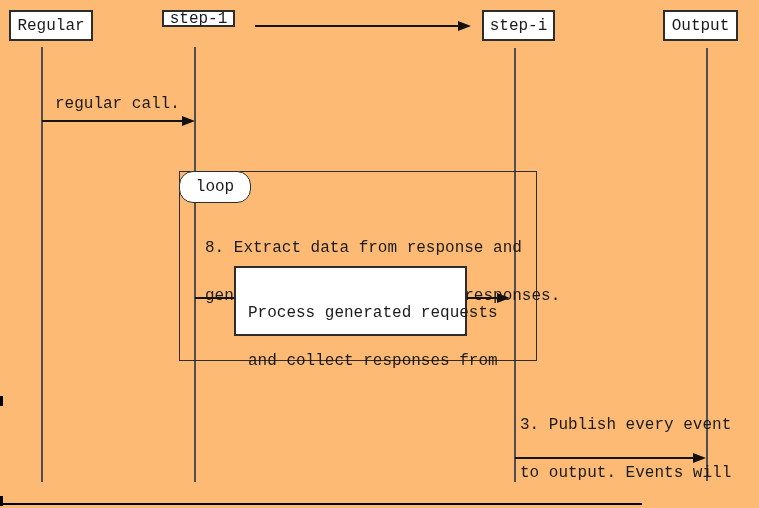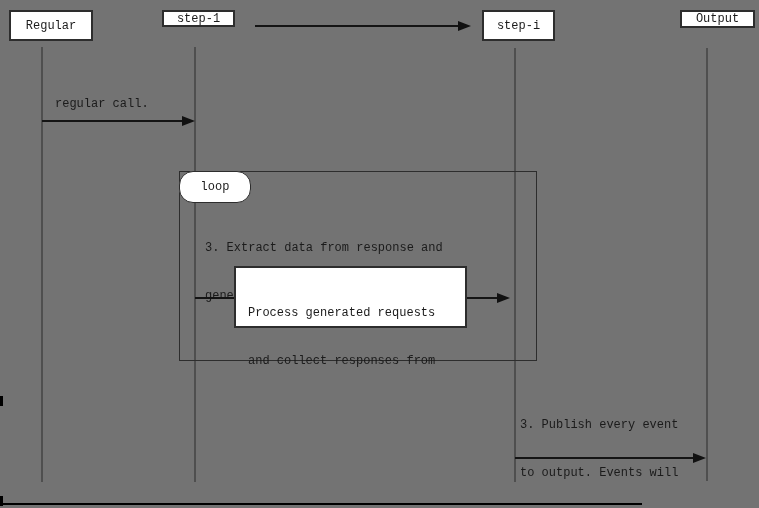--- a/index.html
+++ b/index.html
@@ -1,23 +1,23 @@
 <!DOCTYPE html>
 <html><head>
 <meta charset="utf-8">
 <style>
   html, body { margin: 0; padding: 0; background: #fff; }
   .canvas {
     position: relative;
     width: 759px;
     height: 508px;
-    background: #737373;
+    background: #fdba74;
     overflow: hidden;
     font-family: "Liberation Mono", "DejaVu Sans Mono", monospace;
-    font-size: 12px;
+    font-size: 16px;
     line-height: 16px;
     color: #1b1b1b;
   }
   .pbox {
     position: absolute;
     box-sizing: border-box;
     border: 2px solid #2d2d2d;
     background: #ffffff;
     display: flex;
     align-items: center;
@@ -69,47 +69,47 @@
 <body>
 
 <div class="canvas">
 
   <div class="pbox" style="left:9px; top:10px; width:84px; height:31px;">Regular</div>
 
   <div class="pbox" style="left:162px; top:10px; width:73px; height:17px;">step-1</div>
 
   <div class="pbox" style="left:482px; top:10px; width:73px; height:31px;">step-i</div>
 
-  <div class="pbox" style="left:680px; top:10px; width:75px; height:18px;">Output</div>
+  <div class="pbox" style="left:663px; top:10px; width:75px; height:31px;">Output</div>
 
   <div class="hline" style="left:255px; top:25px; width:205px;"></div>
   <div class="arrowhead" style="left:458px; top:21px;"></div>
 
   <div class="lifeline" style="left:41px; top:47px; height:435px;"></div>
   <div class="lifeline" style="left:194px; top:47px; height:435px;"></div>
   <div class="lifeline" style="left:514px; top:48px; height:434px;"></div>
   <div class="lifeline" style="left:706px; top:48px; height:433px;"></div>
 
   <div class="msg-text" style="left:55px; top:64px;">
     <div>regular call.</div>
   </div>
   <div class="hline" style="left:42px; top:120px; width:142px;"></div>
   <div class="arrowhead" style="left:182px; top:116px;"></div>
 
   <div class="frame" style="left:179px; top:171px; width:358px; height:190px;"></div>
   <div class="frame" style="left:179px; top:171px; width:72px; height:32px; display:flex; align-items:center; justify-content:center; background:#ffffff;border-radius:14px;">loop</div>
 
   <div class="msg-text" style="left:205px; top:208px;">
-    <div>3. Extract data from response and</div>
+    <div>8. Extract data from response and</div>
     <div>generate new requests from responses.</div>
   </div>
 
   <div class="hline" style="left:195px; top:297px; width:41px;"></div>
 
-  <div class="procbox" style="left:234px; top:266px; width:233px; height:62px;">
+  <div class="procbox" style="left:234px; top:266px; width:233px; height:70px;">
     <div>Process generated requests</div>
     <div>and collect responses from</div>
   </div>
 
   <div class="hline" style="left:467px; top:297px; width:32px;"></div>
   <div class="arrowhead" style="left:497px; top:293px;"></div>
 
   <div class="msg-text" style="left:520px; top:385px;">
     <div>3. Publish every event</div>
     <div>to output. Events will</div>

